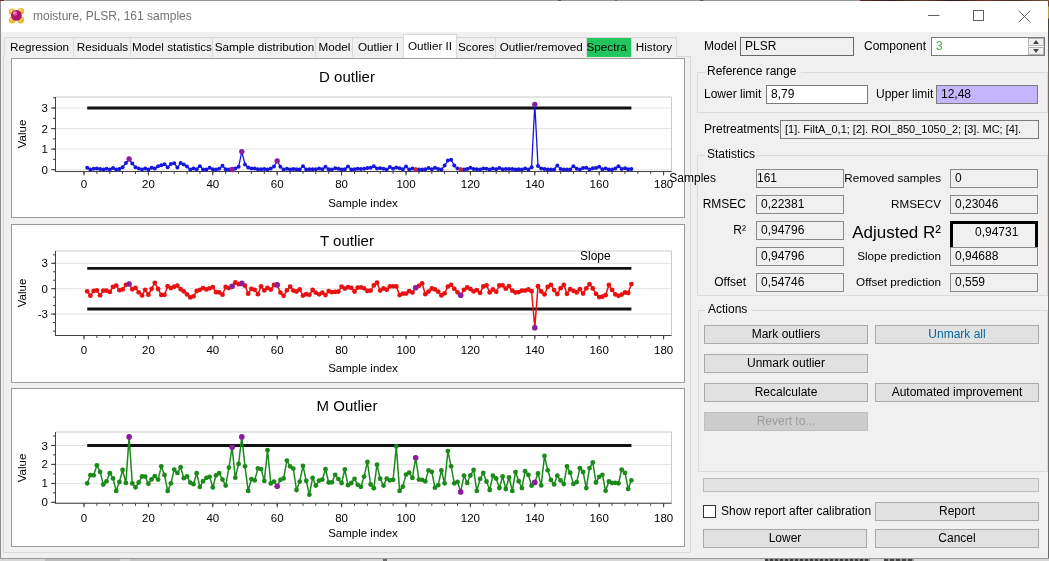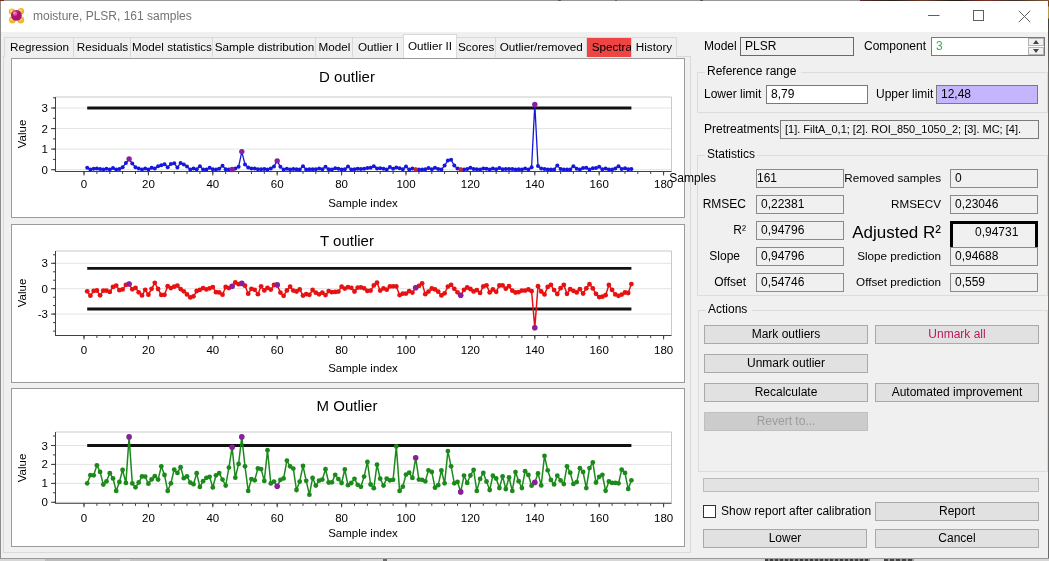--- a/index.html
+++ b/index.html
@@ -41,21 +41,21 @@
 <div style="position:absolute;left:3px;top:56px;width:688px;height:497px;border:1px solid #d9d9d9;background:#f0f0f0;box-sizing:border-box;"></div>
 <div style="position:absolute;left:4px;top:37px;width:69px;height:19px;background:#f0f0f0;border:1px solid #d9d9d9;border-bottom:none;text-align:center;line-height:18px;white-space:nowrap;font-size:11.7px;">Regression</div>
 <div style="position:absolute;left:73px;top:37px;width:57px;height:19px;background:#f0f0f0;border:1px solid #d9d9d9;border-bottom:none;text-align:center;line-height:18px;white-space:nowrap;font-size:11.7px;">Residuals</div>
 <div style="position:absolute;left:130px;top:37px;width:82px;height:19px;background:#f0f0f0;border:1px solid #d9d9d9;border-bottom:none;text-align:center;line-height:18px;white-space:nowrap;font-size:11.7px;">Model statistics</div>
 <div style="position:absolute;left:212px;top:37px;width:103px;height:19px;background:#f0f0f0;border:1px solid #d9d9d9;border-bottom:none;text-align:center;line-height:18px;white-space:nowrap;font-size:11.7px;">Sample distribution</div>
 <div style="position:absolute;left:315px;top:37px;width:37px;height:19px;background:#f0f0f0;border:1px solid #d9d9d9;border-bottom:none;text-align:center;line-height:18px;white-space:nowrap;font-size:11.7px;">Model</div>
 <div style="position:absolute;left:352px;top:37px;width:51px;height:19px;background:#f0f0f0;border:1px solid #d9d9d9;border-bottom:none;text-align:center;line-height:18px;white-space:nowrap;font-size:11.7px;">Outlier I</div>
 <div style="position:absolute;left:403px;top:34px;width:52px;height:23px;background:#fff;border:1px solid #d9d9d9;border-bottom:none;z-index:3;text-align:center;line-height:21px;white-space:nowrap;font-size:11.7px;">Outlier II</div>
 <div style="position:absolute;left:455.5px;top:37px;width:39.5px;height:19px;background:#f0f0f0;border:1px solid #d9d9d9;border-bottom:none;text-align:center;line-height:18px;white-space:nowrap;font-size:11.7px;">Scores</div>
 <div style="position:absolute;left:495px;top:37px;width:90.5px;height:19px;background:#f0f0f0;border:1px solid #d9d9d9;border-bottom:none;text-align:center;line-height:18px;white-space:nowrap;font-size:11.7px;">Outlier/removed</div>
-<div style="position:absolute;left:585.5px;top:37px;width:45.5px;height:19px;background:#ef4444;border:1px solid #d9d9d9;border-bottom:none;text-align:right;line-height:18px;white-space:nowrap;font-size:11.7px;">Spectra</div>
+<div style="position:absolute;left:585.5px;top:37px;width:45.5px;height:19px;background:#22c55e;border:1px solid #d9d9d9;border-bottom:none;text-align:left;line-height:18px;white-space:nowrap;font-size:11.7px;">Spectra</div>
 <div style="position:absolute;left:631px;top:37px;width:44px;height:19px;background:#f0f0f0;border:1px solid #d9d9d9;border-bottom:none;text-align:center;line-height:18px;white-space:nowrap;font-size:11.7px;">History</div>
 
 <div style="position:absolute;left:11px;top:58px;width:674px;height:160px;background:#fff;border:1px solid #9b9b9b;box-sizing:border-box;overflow:hidden;"><svg width="672" height="158" viewBox="12 59 672 158">
       <line x1="55.5" y1="169.7" x2="671.5" y2="169.7" stroke="#e3e3e3" stroke-width="1"></line>
       <line x1="55.5" y1="149.1" x2="671.5" y2="149.1" stroke="#e3e3e3" stroke-width="1"></line>
       <line x1="55.5" y1="128.6" x2="671.5" y2="128.6" stroke="#e3e3e3" stroke-width="1"></line>
       <line x1="55.5" y1="108.0" x2="671.5" y2="108.0" stroke="#e3e3e3" stroke-width="1"></line>
       <line x1="55.5" y1="97" x2="671.5" y2="97" stroke="#c9c9c9" stroke-width="1"></line>
       <line x1="671.5" y1="97" x2="671.5" y2="171.5" stroke="#c9c9c9" stroke-width="1"></line>
       <line x1="55.5" y1="97" x2="55.5" y2="171.5" stroke="#404040" stroke-width="1"></line>
@@ -896,32 +896,32 @@
 <div style="position:absolute;left:781px;top:171px;width:160px;text-align:right;"><span style="font-size:11.7px;">Removed samples</span></div>
 <div style="position:absolute;left:950px;top:169px;width:88px;height:19px;background:#f0f0f0;border:1px solid #8a8a8a;line-height:17px;padding-left:4px;overflow:hidden;color:#000;box-sizing:border-box;">0</div>
 <div style="position:absolute;left:586px;top:197px;width:160px;text-align:right;">RMSEC</div>
 <div style="position:absolute;left:756px;top:195px;width:88px;height:19px;background:#f0f0f0;border:1px solid #8a8a8a;line-height:17px;padding-left:4px;overflow:hidden;color:#000;box-sizing:border-box;">0,22381</div>
 <div style="position:absolute;left:781px;top:197px;width:160px;text-align:right;"><span style="font-size:11.7px;">RMSECV</span></div>
 <div style="position:absolute;left:950px;top:195px;width:88px;height:19px;background:#f0f0f0;border:1px solid #8a8a8a;line-height:17px;padding-left:4px;overflow:hidden;color:#000;box-sizing:border-box;">0,23046</div>
 <div style="position:absolute;left:586px;top:223px;width:160px;text-align:right;">R²</div>
 <div style="position:absolute;left:756px;top:221px;width:88px;height:19px;background:#f0f0f0;border:1px solid #8a8a8a;line-height:17px;padding-left:4px;overflow:hidden;color:#000;box-sizing:border-box;">0,94796</div>
 <div style="position:absolute;left:781px;top:223px;width:160px;text-align:right;"><span style="font-size:17px;">Adjusted R²</span></div>
 <div style="position:absolute;left:950px;top:221px;width:88px;height:32px;background:#f0f0f0;border:3px solid #000000;line-height:17px;padding-left:22px;overflow:hidden;color:#000;box-sizing:border-box;">0,94731</div>
-<div style="position:absolute;left:580px;top:249px;width:160px;text-align:right;">Slope</div>
+<div style="position:absolute;left:580px;top:249px;width:160px;text-align:left;">Slope</div>
 <div style="position:absolute;left:756px;top:247px;width:88px;height:19px;background:#f0f0f0;border:1px solid #8a8a8a;line-height:17px;padding-left:4px;overflow:hidden;color:#000;box-sizing:border-box;">0,94796</div>
 <div style="position:absolute;left:781px;top:249px;width:160px;text-align:right;"><span style="font-size:11.7px;">Slope prediction</span></div>
 <div style="position:absolute;left:950px;top:247px;width:88px;height:19px;background:#f0f0f0;border:1px solid #8a8a8a;line-height:17px;padding-left:4px;overflow:hidden;color:#000;box-sizing:border-box;">0,94688</div>
 <div style="position:absolute;left:586px;top:275px;width:160px;text-align:right;">Offset</div>
 <div style="position:absolute;left:756px;top:273px;width:88px;height:19px;background:#f0f0f0;border:1px solid #8a8a8a;line-height:17px;padding-left:4px;overflow:hidden;color:#000;box-sizing:border-box;">0,54746</div>
 <div style="position:absolute;left:781px;top:275px;width:160px;text-align:right;"><span style="font-size:11.7px;">Offset prediction</span></div>
 <div style="position:absolute;left:950px;top:273px;width:88px;height:19px;background:#f0f0f0;border:1px solid #8a8a8a;line-height:17px;padding-left:4px;overflow:hidden;color:#000;box-sizing:border-box;">0,559</div>
 <div style="position:absolute;left:698px;top:310px;width:348px;height:160px;border:1px solid #dcdcdc;"></div>
 <div style="position:absolute;left:706px;top:302px;width:42px;height:15px;background:#f0f0f0;padding:0 2px;">Actions</div>
 <div style="position:absolute;left:704px;top:325px;width:164px;height:19px;background:#e1e1e1;border:1px solid #a9a9a9;color:#000;text-align:center;line-height:17px;box-sizing:border-box;">Mark outliers</div>
-<div style="position:absolute;left:875px;top:325px;width:164px;height:19px;background:#e1e1e1;border:1px solid #a9a9a9;color:#be185d;text-align:center;line-height:17px;box-sizing:border-box;">Unmark all</div>
+<div style="position:absolute;left:875px;top:325px;width:164px;height:19px;background:#e1e1e1;border:1px solid #a9a9a9;color:#0369a1;text-align:center;line-height:17px;box-sizing:border-box;">Unmark all</div>
 <div style="position:absolute;left:704px;top:354px;width:164px;height:19px;background:#e1e1e1;border:1px solid #a9a9a9;color:#000;text-align:center;line-height:17px;box-sizing:border-box;">Unmark outlier</div>
 <div style="position:absolute;left:704px;top:383px;width:164px;height:19px;background:#e1e1e1;border:1px solid #a9a9a9;color:#000;text-align:center;line-height:17px;box-sizing:border-box;">Recalculate</div>
 <div style="position:absolute;left:875px;top:383px;width:164px;height:19px;background:#e1e1e1;border:1px solid #a9a9a9;color:#000;text-align:center;line-height:17px;box-sizing:border-box;">Automated improvement</div>
 <div style="position:absolute;left:704px;top:412px;width:164px;height:19px;background:#cccccc;border:1px solid #bfbfbf;color:#9c9c9c;text-align:center;line-height:17px;box-sizing:border-box;">Revert to...</div>
 <div style="position:absolute;left:703px;top:478px;width:336px;height:14px;background:#e3e3e3;border:1px solid #bcbcbc;box-sizing:border-box;"></div>
 <div style="position:absolute;left:703px;top:505px;width:13px;height:13px;background:#fff;border:1px solid #333;box-sizing:border-box;"></div>
 <div style="position:absolute;left:721px;top:504px;white-space:nowrap;">Show report after calibration</div>
 <div style="position:absolute;left:875px;top:502px;width:164px;height:19px;background:#e1e1e1;border:1px solid #a9a9a9;color:#000;text-align:center;line-height:17px;box-sizing:border-box;">Report</div>
 <div style="position:absolute;left:703px;top:529px;width:164px;height:19px;background:#e1e1e1;border:1px solid #a9a9a9;color:#000;text-align:center;line-height:17px;box-sizing:border-box;">Lower</div>
 <div style="position:absolute;left:875px;top:529px;width:164px;height:19px;background:#e1e1e1;border:1px solid #a9a9a9;color:#000;text-align:center;line-height:17px;box-sizing:border-box;">Cancel</div>

